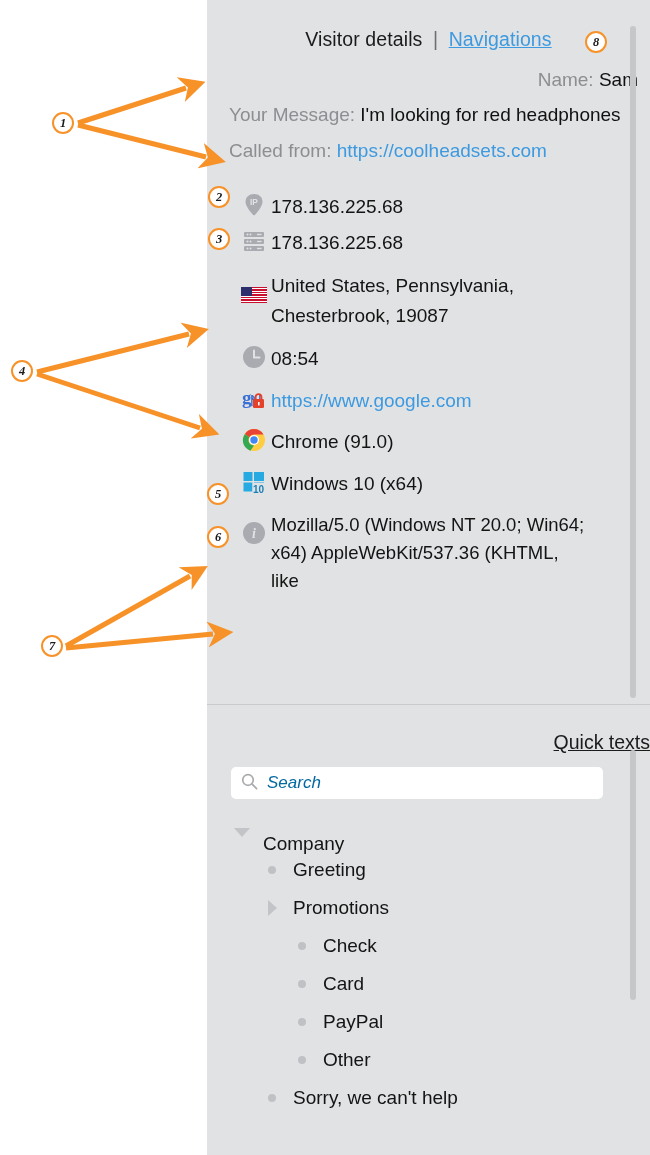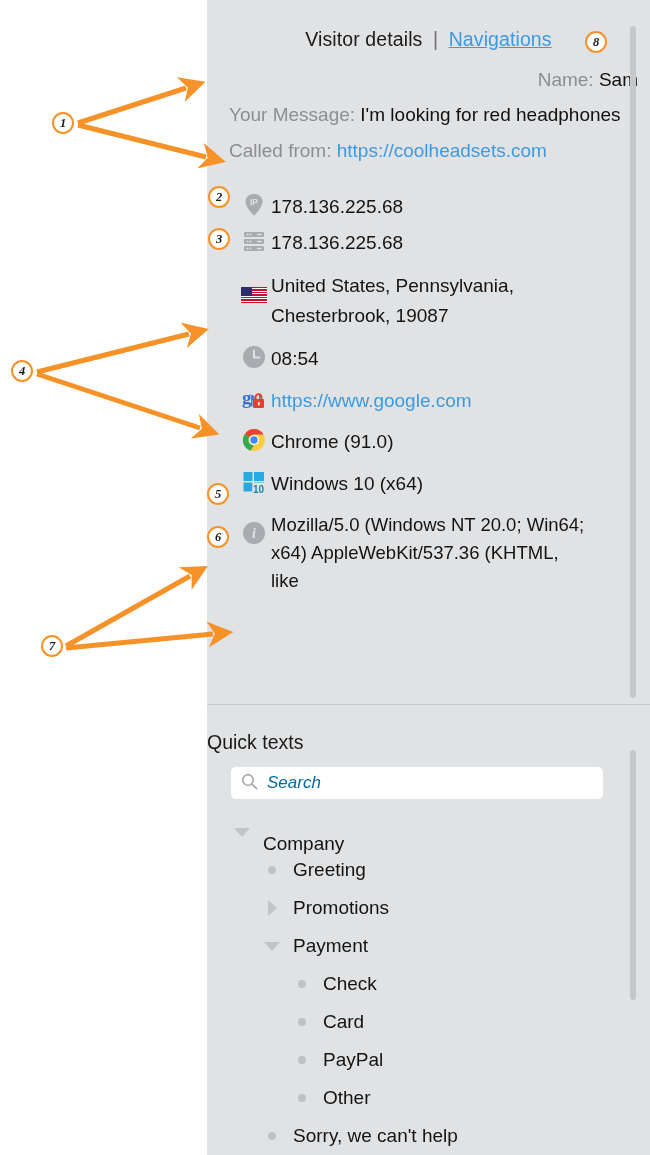--- a/index.html
+++ b/index.html
@@ -56,21 +56,21 @@
   
   .irow { display: flex; align-items: flex-start; padding: 0 10px 0 30px; }
   .irow + .irow { margin-top: 5px; }
   .ico { flex: 0 0 34px; width: 34px; height: 30px; display: flex; align-items: center; justify-content: center; }
   .itxt { font-size: 19px; color: #141414; line-height: 1.55; padding-top: 2px; }
   .itxt.link { color: #3d9ae0; }
   .itxt.ua { font-size: 18.5px; line-height: 1.5; }
 
   
   .quick { position: absolute; left: 0; top: 706px; width: 443px; height: 449px; background: #e1e2e4; }
-  .qtitle { text-align: left; font-size: 19.5px; color: #1b1b1b; padding-top: 25px; }
+  .qtitle { text-align: right; font-size: 19.5px; color: #1b1b1b; padding-top: 25px; text-decoration: underline; }
   .searchbox {
     position: absolute; left: 24px; top: 61px; width: 372px; height: 32px;
     background: #ffffff; border-radius: 5px; display: flex; align-items: center; padding: 0 10px;
   }
   .searchbox .sfield { font-size: 17px; color: #0369a1; margin-left: 9px; font-style: italic; }
   .tree { position: absolute; left: 0; top: 107px; width: 443px; }
   .tnode { display: flex; align-items: center; height: 38px; font-size: 19px; color: #141414; cursor: pointer; }
   .tnode .tw { flex: 0 0 26px; display: flex; align-items: center; justify-content: center; }
   .caret-d { width: 0; height: 0; border-left: 8px solid transparent; border-right: 8px solid transparent; border-top: 9px solid #c3c4c7; }
   .caret-r { width: 0; height: 0; border-top: 8px solid transparent; border-bottom: 8px solid transparent; border-left: 9px solid #c3c4c7; }
@@ -251,26 +251,20 @@
               <span class="dot"></span>
             </span>
             <span style="margin-left: 8px;">Greeting</span>
           </div>
           <div class="tnode" style="padding-left: 52px;">
             <span class="tw">
               <span class="caret-r"></span>
             </span>
             <span style="margin-left: 8px;">Promotions</span>
           </div>
-          <div class="tnode" style="padding-left: 52px;">
-            <span class="tw">
-              <span class="caret-d"></span>
-            </span>
-            <span style="margin-left: 8px;">Payment</span>
-          </div>
           <div class="tnode" style="padding-left: 82px;">
             <span class="tw">
               <span class="dot"></span>
             </span>
             <span style="margin-left: 8px;">Check</span>
           </div>
           <div class="tnode" style="padding-left: 82px;">
             <span class="tw">
               <span class="dot"></span>
             </span>

